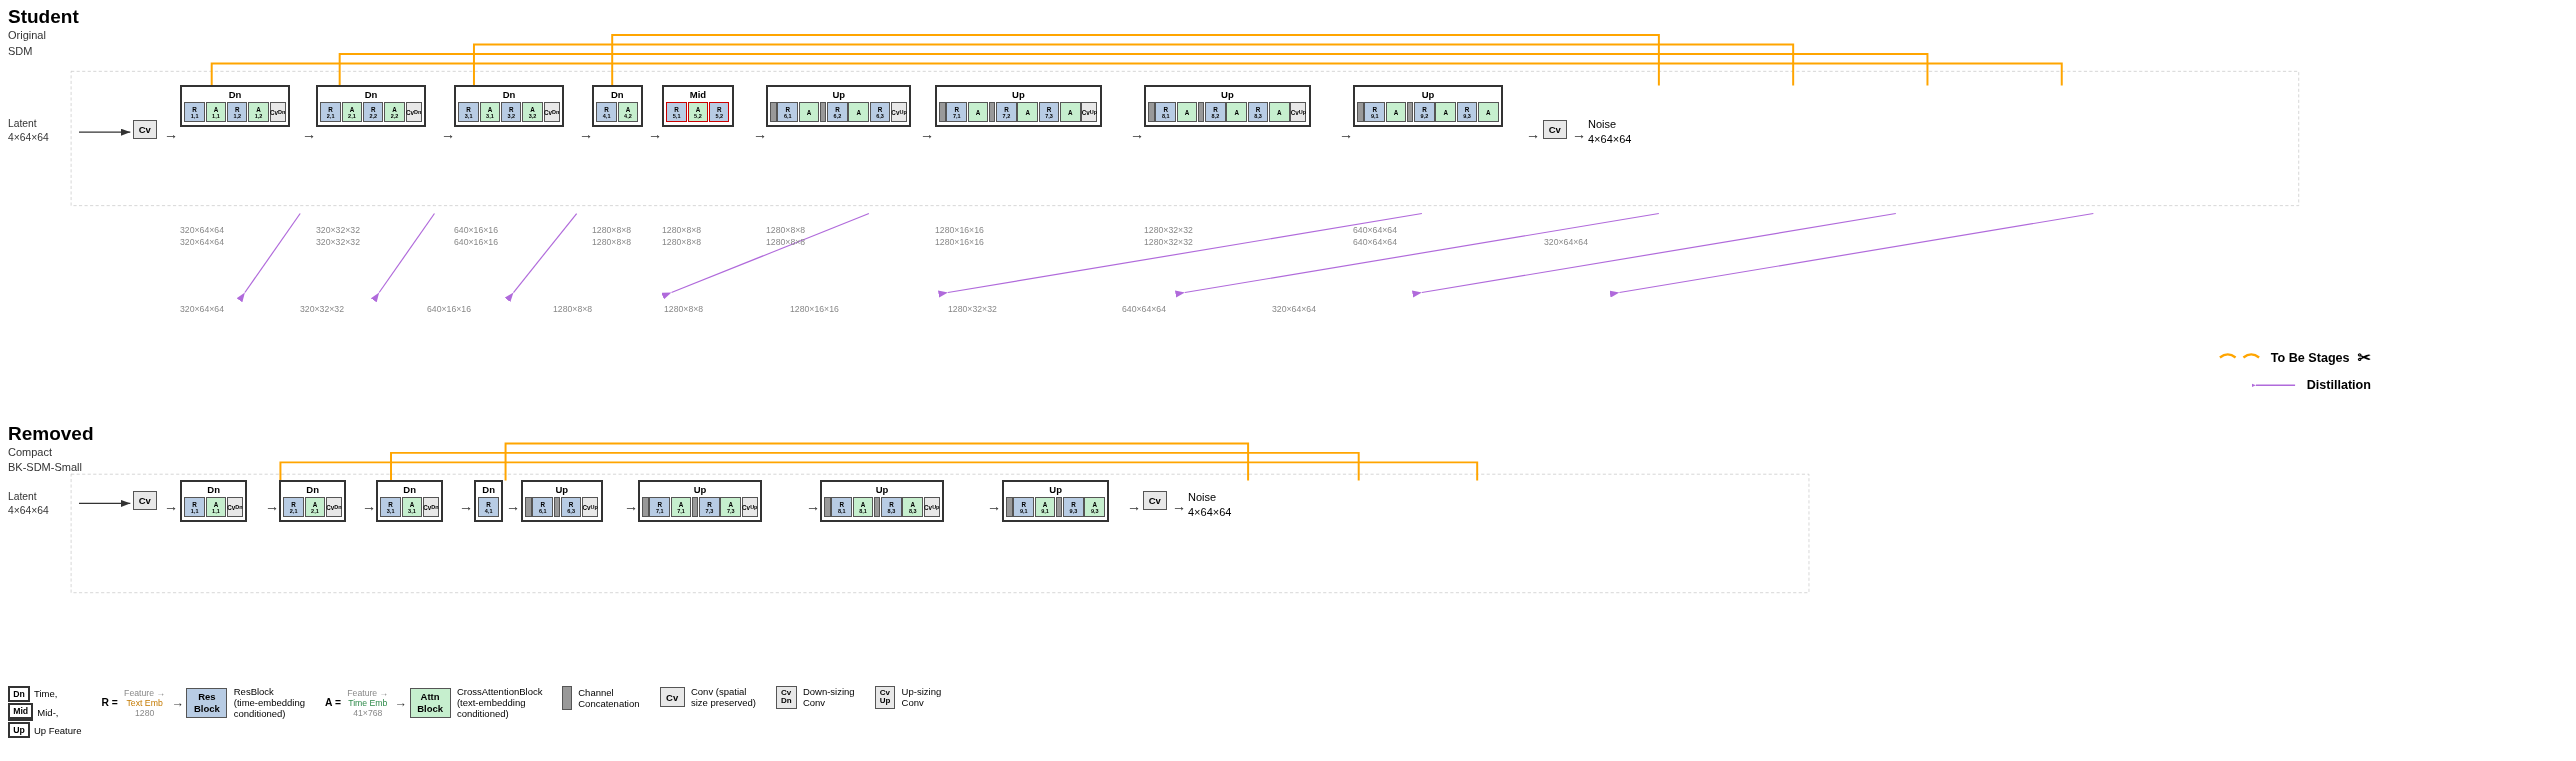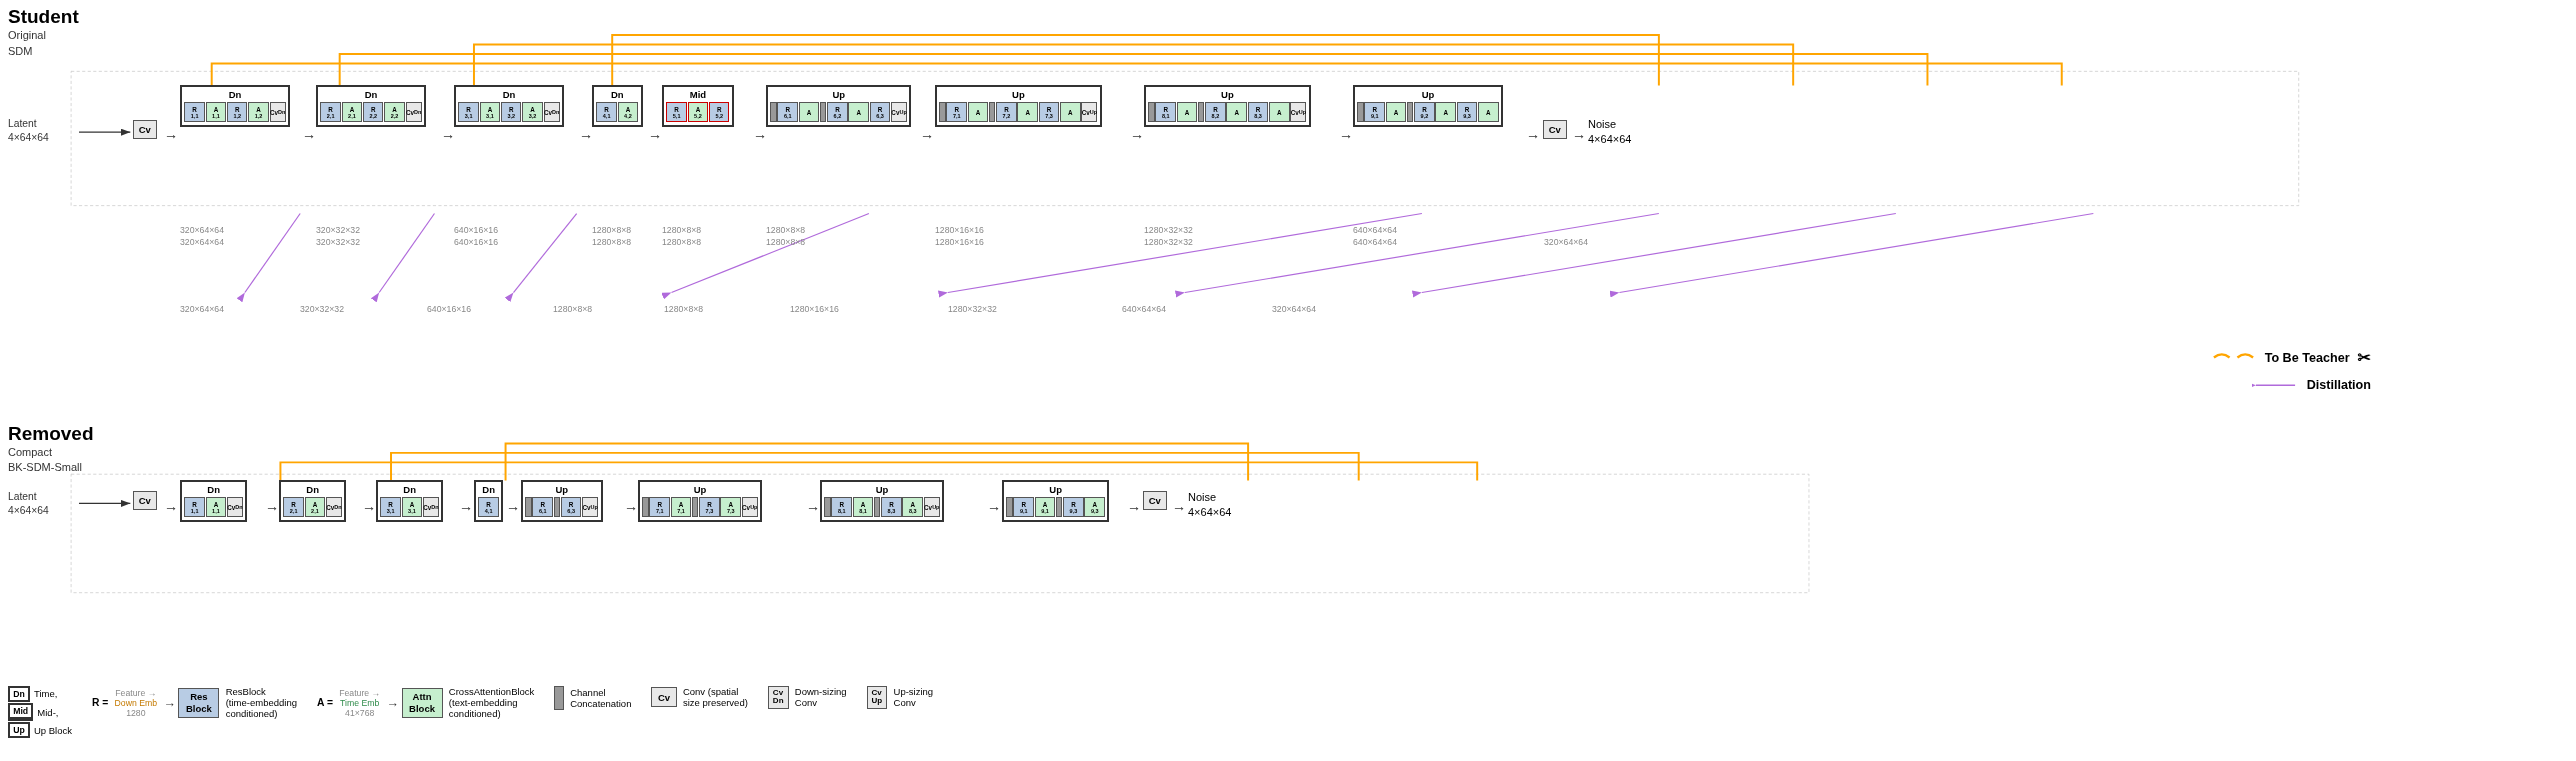--- a/index.html
+++ b/index.html
@@ -551,21 +551,21 @@
   <div style="position:absolute;top:491px;left:1143px;border:1.2px solid #555;background:#e8e8e8;padding:3.2px 4.7px;font-size:9.5px;font-weight:bold;">Cv</div>
   <div style="position:absolute;top:498px;left:1172px;font-size:14.2px;color:#333;">→</div>
 
   <div style="position:absolute;top:490px;left:1188px;font-size:11px;line-height:1.4;">Noise<br>4×64×64</div>
 
   <div style="position:absolute;top:348px;right:205px;display:flex;align-items:center;gap:8px;font-size:12.6px;font-weight:bold;">
     <svg width="47" height="19" style="display:inline-block;" viewBox="0 0 60 24">
       <path d="M5 12 Q15 4 25 12" fill="none" stroke="orange" stroke-width="3"></path>
       <path d="M35 12 Q45 4 55 12" fill="none" stroke="orange" stroke-width="3"></path>
     </svg>
-    <span>To Be Teacher</span>
+    <span>To Be Stages</span>
     <span style="font-size:16px;">✂</span>
   </div>
 
   <div style="position:absolute;top:378px;right:205px;display:flex;align-items:center;gap:8px;font-size:12.6px;font-weight:bold;">
     <svg width="47" height="12.6" style="display:inline-block;" viewBox="0 0 60 16">
       <defs>
         <marker id="arr-purple" markerWidth="6" markerHeight="5" refX="0" refY="2.5" orient="auto">
           <polygon points="6 0, 0 2.5, 6 5" fill="#b06adb"></polygon>
         </marker>
       </defs>
@@ -580,29 +580,29 @@
       <div style="display:flex;align-items:center;gap:4px;">
         <div style="border:2px solid #333;padding:0.8px 3.2px;font-size:8.7px;font-weight:bold;">Dn</div>
         <span>Time,</span>
       </div>
       <div style="display:flex;align-items:center;gap:4px;">
         <div style="border:2px solid #333;border-bottom:4px solid #333;padding:0.8px 3.2px;font-size:8.7px;font-weight:bold;">Mid</div>
         <span>Mid-,</span>
       </div>
       <div style="display:flex;align-items:center;gap:4px;">
         <div style="border:2px solid #333;padding:0.8px 3.2px;font-size:8.7px;font-weight:bold;">Up</div>
-        <span>Up Block</span>
+        <span>Up Feature</span>
       </div>
     </div>
 
     <div style="display:flex;align-items:center;gap:6.3px;font-size:9.5px;">
       <div style="font-size:10.3px;font-weight:bold;">R =</div>
       <div style="display:flex;flex-direction:column;align-items:center;font-size:8.7px;color:#888;">
         <span>Feature →</span>
-        <span style="color:#c47a00;">Down Emb</span>
+        <span style="color:#c47a00;">Text Emb</span>
         <span>1280</span>
       </div>
       <div style="display:flex;align-items:center;gap:2.4px;">
         <div style="font-size:12.6px;color:#333;">→</div>
         <div style="width:41px;height:30px;background:#b8cce4;border:0.8px solid #555;display:flex;align-items:center;justify-content:center;font-size:9.5px;font-weight:bold;text-align:center;line-height:1.2;">Res<br>Block</div>
       </div>
       <div style="font-size:9.5px;">ResBlock<br>(time-embedding<br>conditioned)</div>
     </div>
 
     <div style="display:flex;align-items:center;gap:6.3px;font-size:9.5px;">

